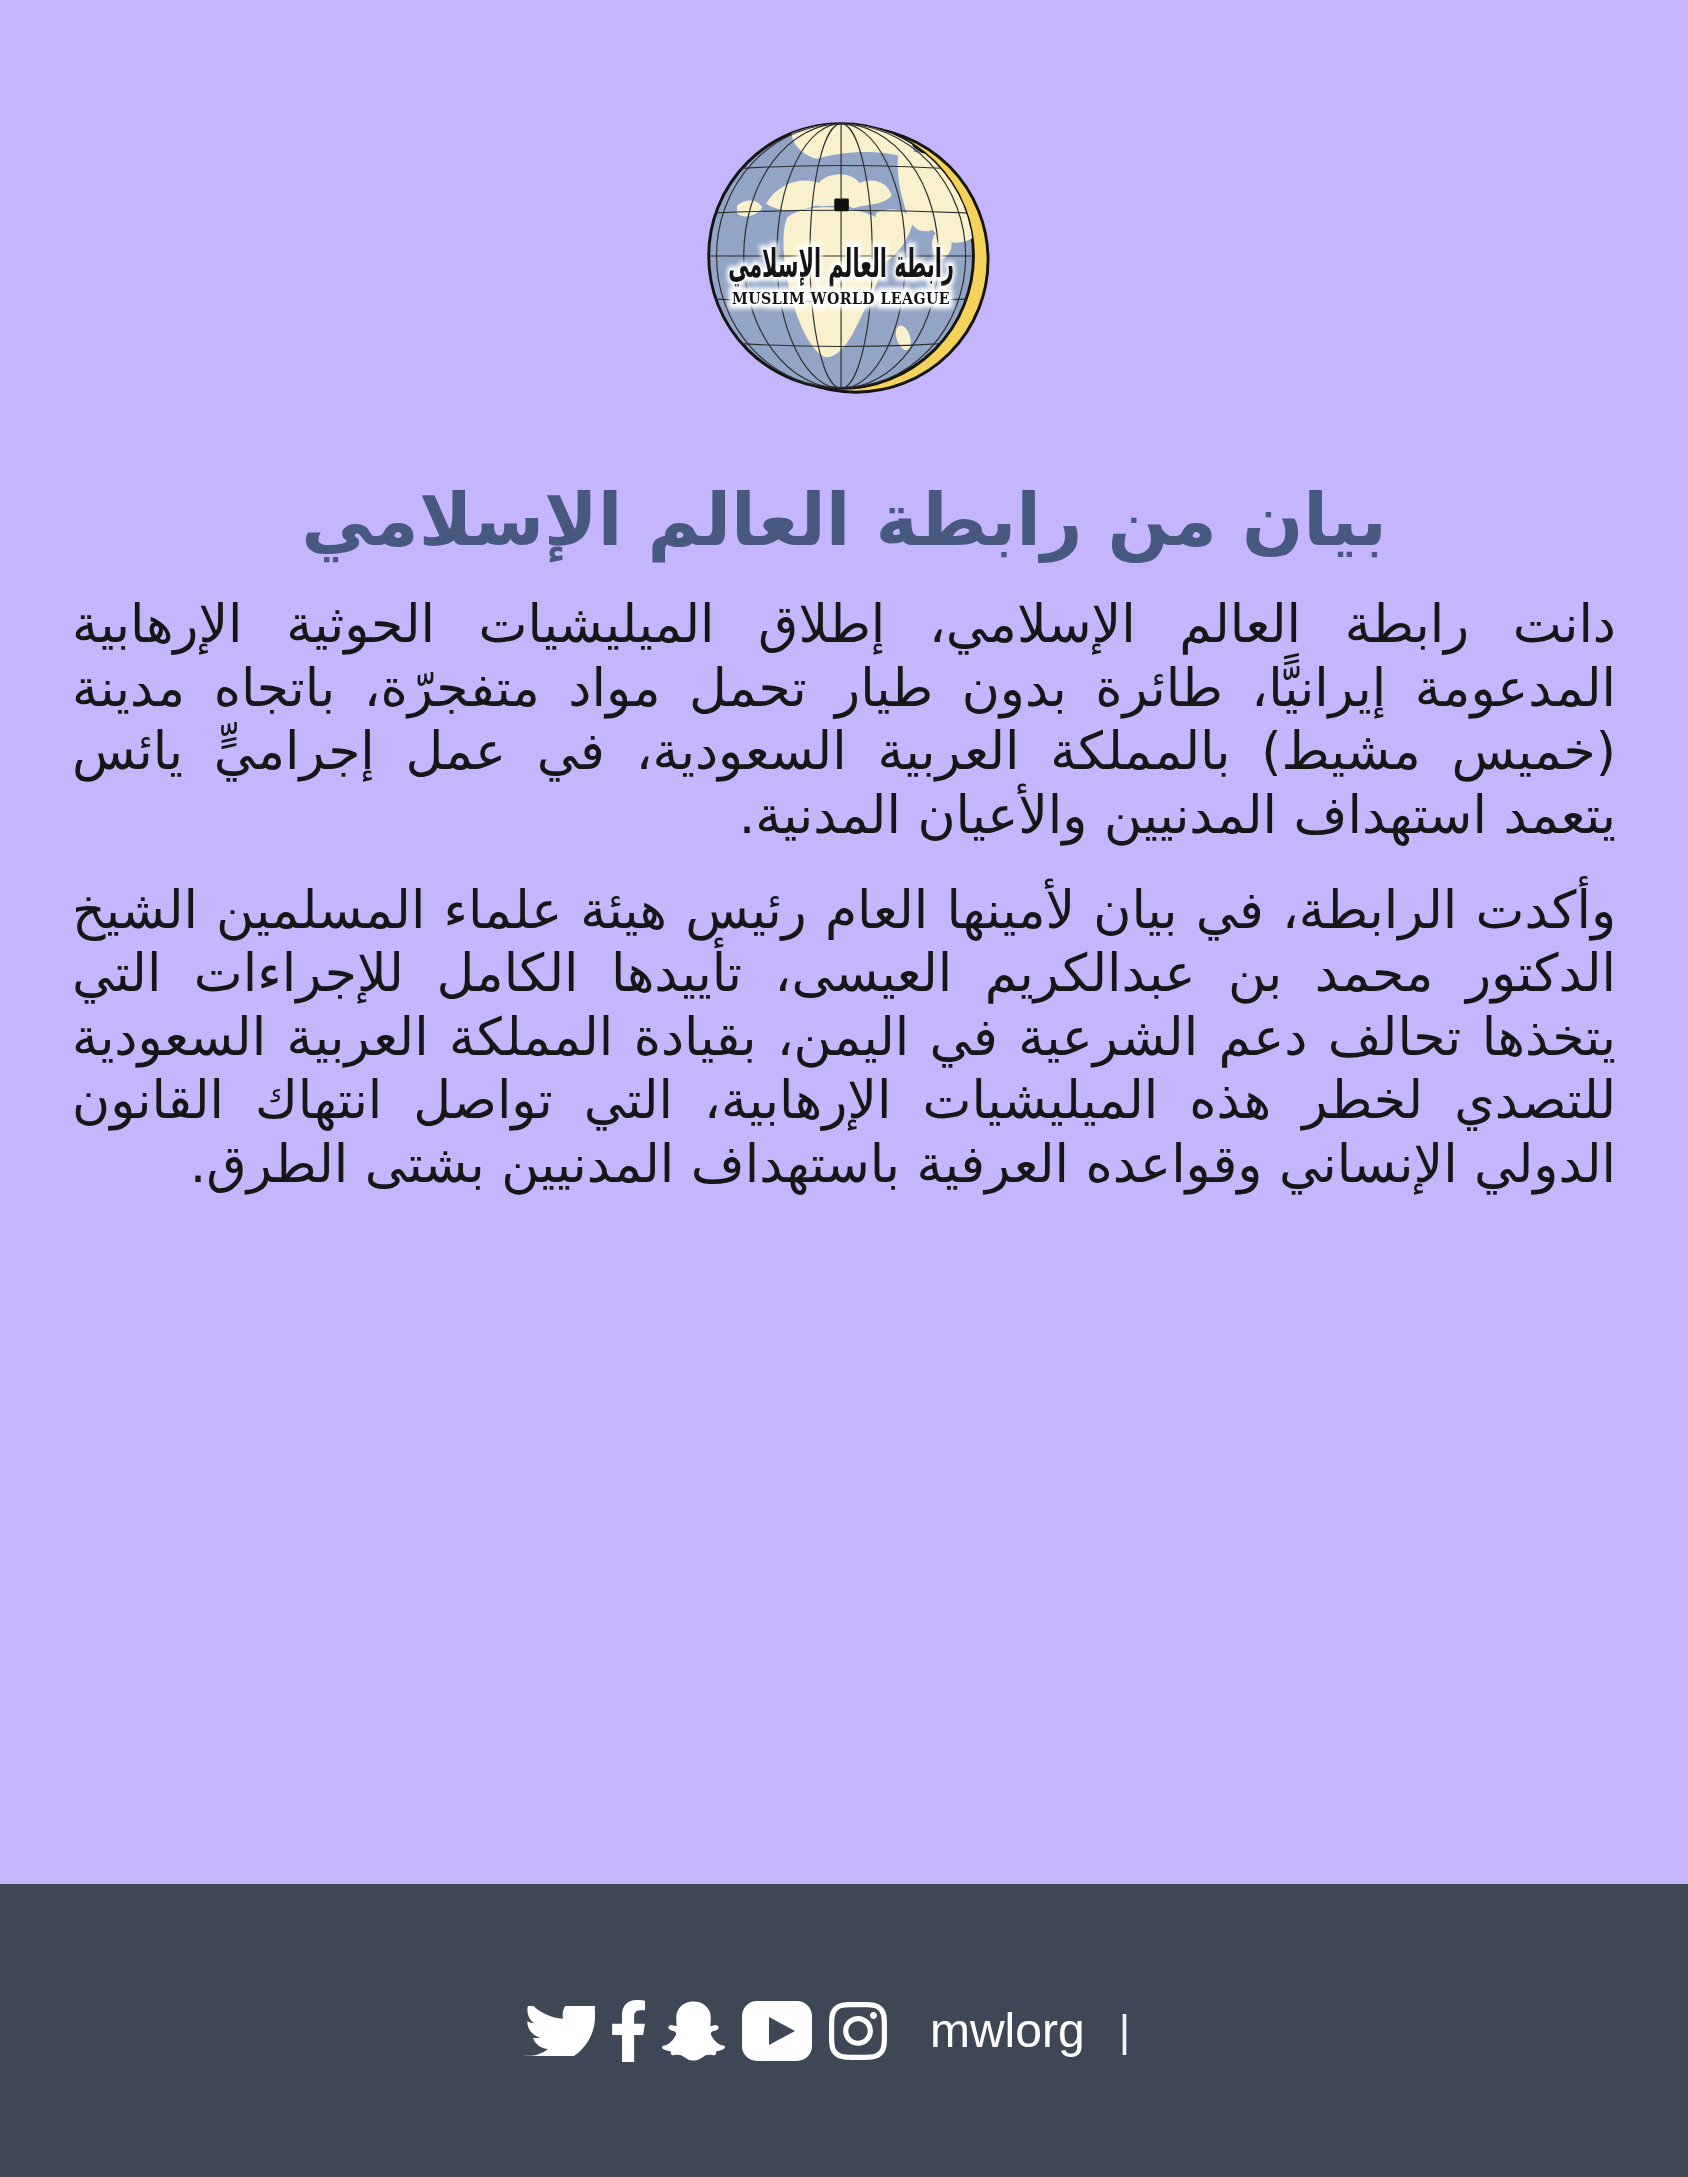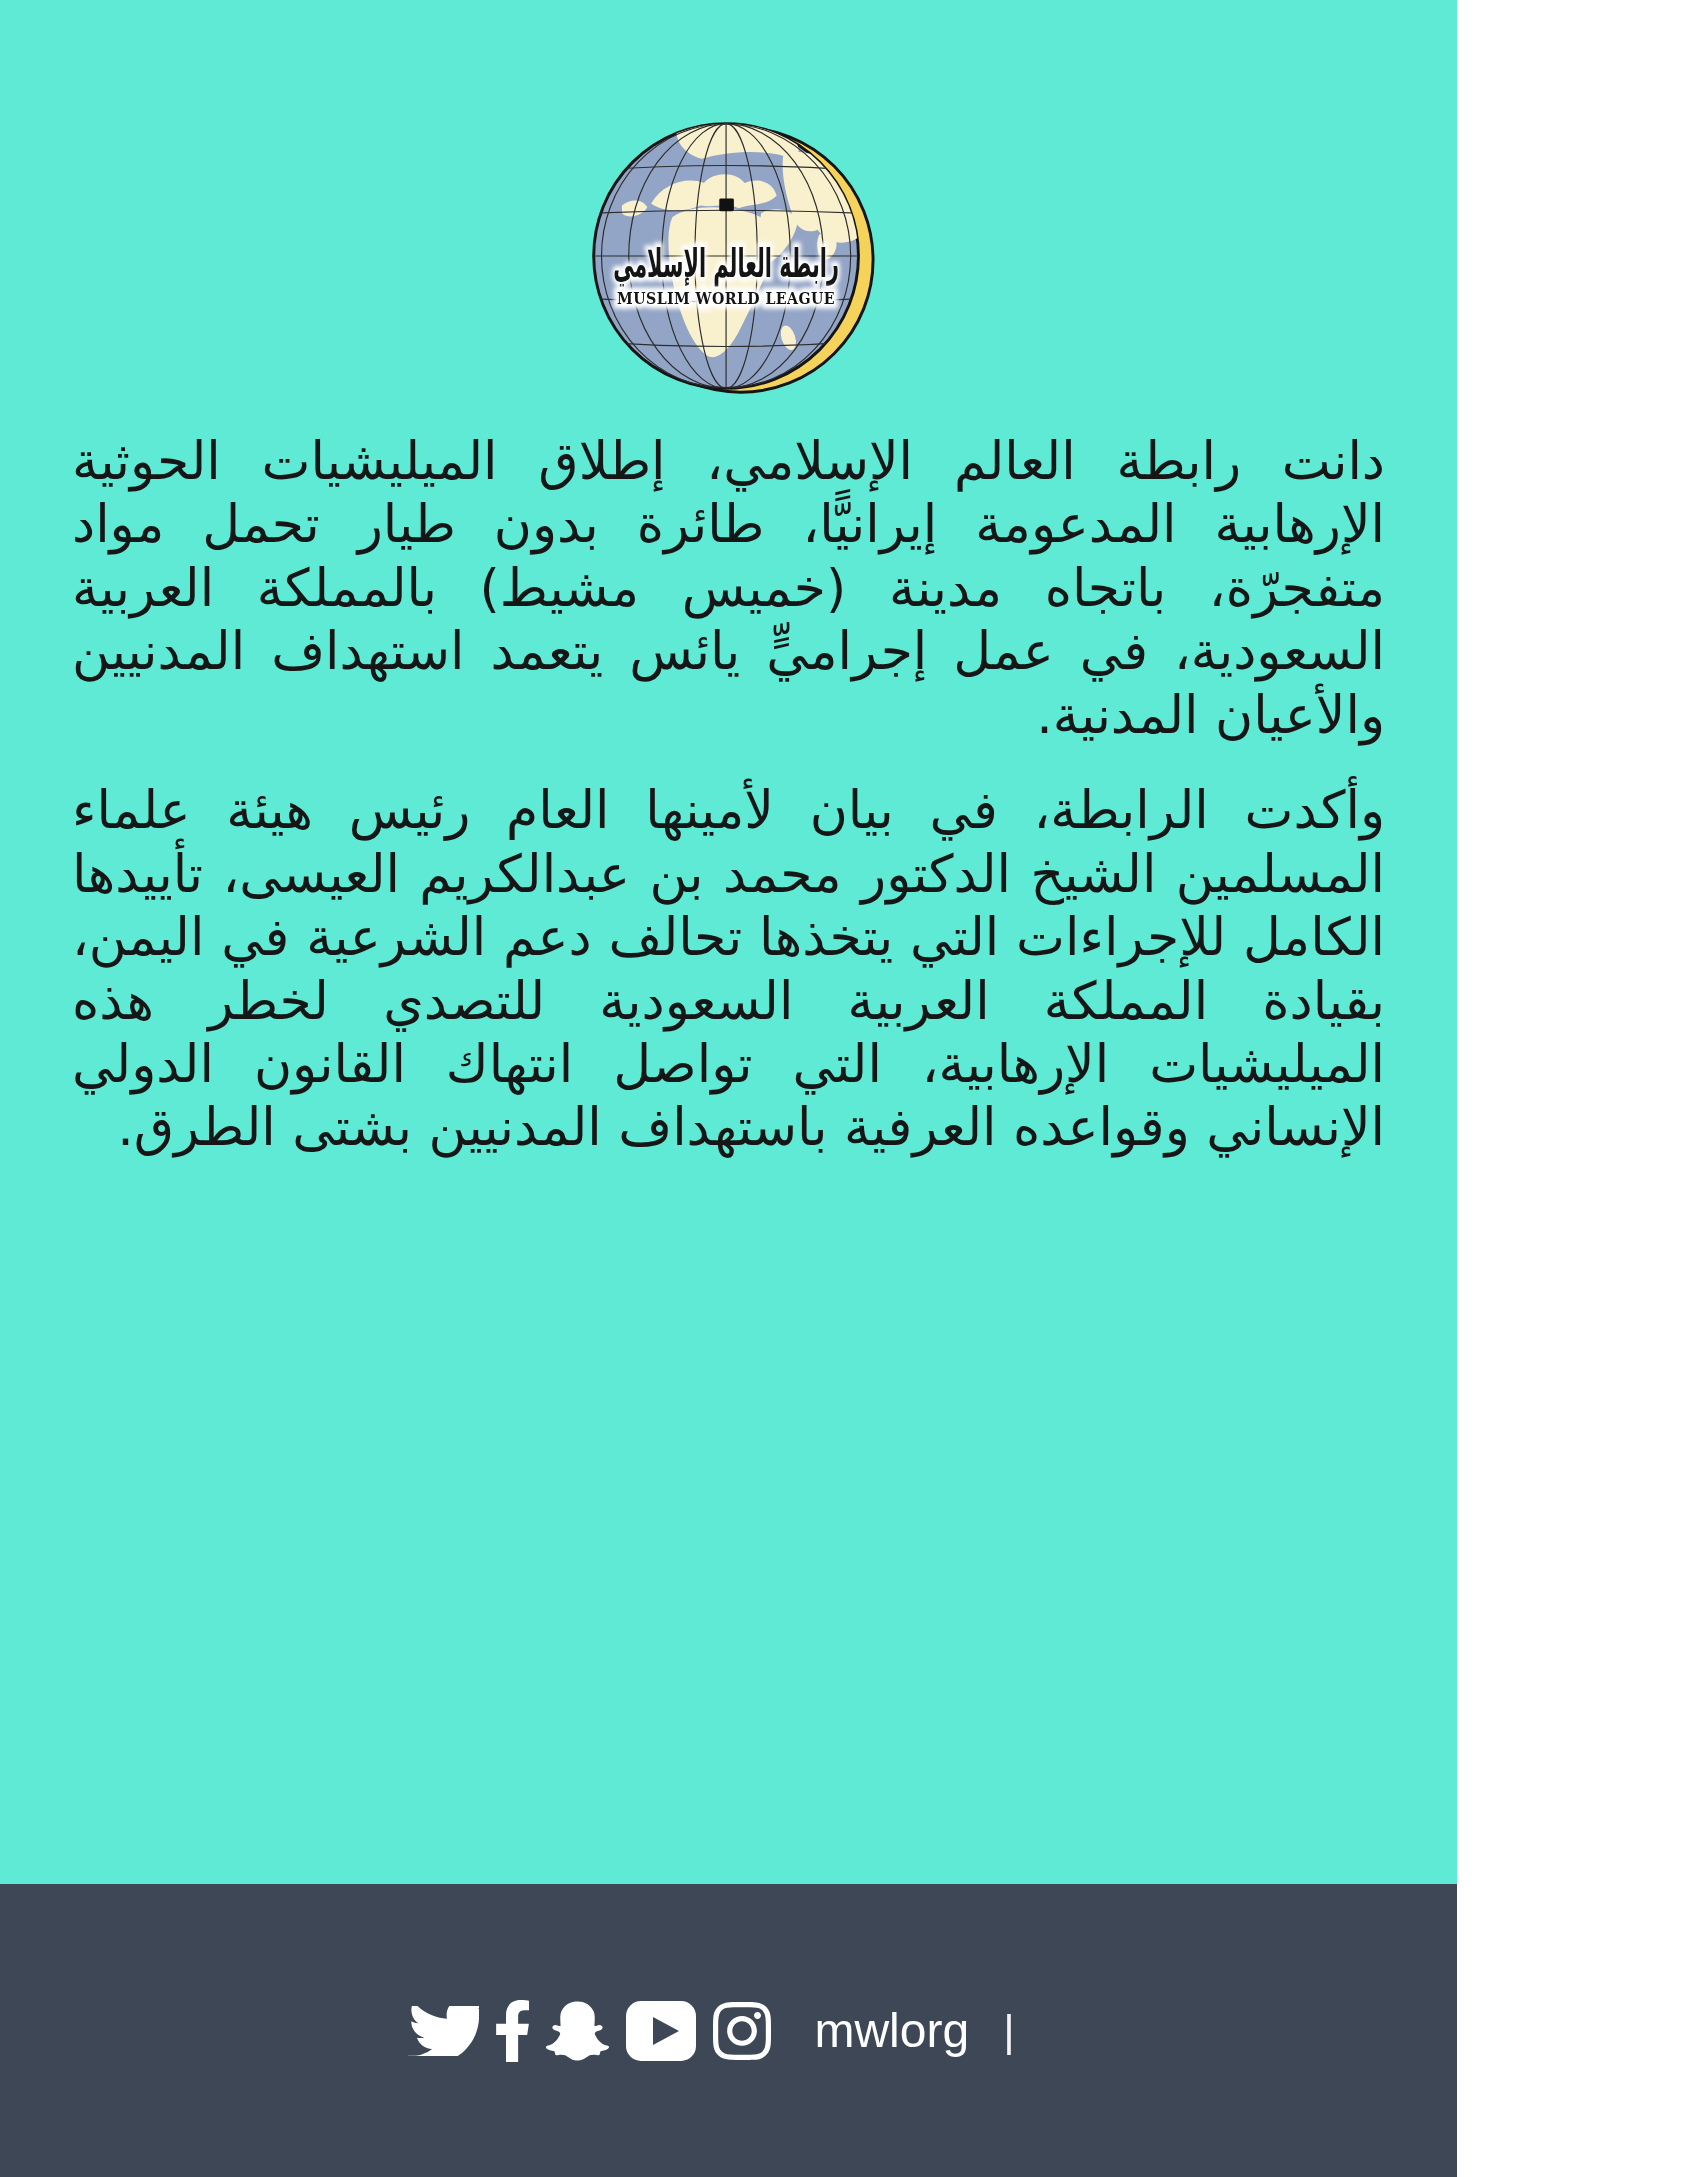--- a/index.html
+++ b/index.html
@@ -3,22 +3,22 @@
 <meta charset="utf-8">
 <style>
   html, body { margin:0; padding:0; }
   body {
     width:1688px; height:2177px;
     background:#ffffff;
     font-family:"DejaVu Sans", sans-serif;
   }
   .page {
     position:relative;
-    width:1457px; height:2177px;
-    background:#5eead4;
+    width:1688px; height:2177px;
+    background:#c4b5fd;
     overflow:hidden;
   }
 
   
   .logo-wrap { padding-top:110px; text-align:center; }
   .logo-svg { width:292px; height:292px; display:inline-block; }
   .logo-svg text { text-anchor:middle; }
   .logo-svg .cal  { font-family:"DejaVu Sans", sans-serif; font-weight:bold; font-size:40px; direction:rtl; }
   .logo-svg .eng  { font-family:"DejaVu Serif", serif; font-weight:bold; font-size:16.5px; letter-spacing:.5px; }
   .logo-svg .glow { fill:#ffffff; stroke:#ffffff; stroke-width:9px; filter:url(#glowF); }
@@ -135,20 +135,21 @@
         <text class="cal glow" x="147" y="172" textLength="232" lengthAdjust="spacingAndGlyphs">رابطة العالم الإسلامي</text>
         <text class="cal ink" x="147" y="172" textLength="232" lengthAdjust="spacingAndGlyphs">رابطة العالم الإسلامي</text>
       </g>
       <g>
         <text class="eng glow" x="147" y="199" textLength="224" lengthAdjust="spacingAndGlyphs">MUSLIM WORLD LEAGUE</text>
         <text class="eng ink" x="147" y="199" textLength="224" lengthAdjust="spacingAndGlyphs">MUSLIM WORLD LEAGUE</text>
       </g>
     </svg>
   </div>
 
+  <h1 class="title">بيان من رابطة العالم الإسلامي</h1>
 
 
   <main class="content">
     <p>دانت رابطة العالم الإسلامي، إطلاق الميليشيات الحوثية الإرهابية المدعومة إيرانيًّا، طائرة بدون طيار تحمل مواد متفجرّة، باتجاه مدينة (خميس مشيط) بالمملكة العربية السعودية، في عمل إجراميٍّ يائس يتعمد استهداف المدنيين والأعيان المدنية.</p>
     <p>وأكدت الرابطة، في بيان لأمينها العام رئيس هيئة علماء المسلمين الشيخ الدكتور محمد بن عبدالكريم العيسى، تأييدها الكامل للإجراءات التي يتخذها تحالف دعم الشرعية في اليمن، بقيادة المملكة العربية السعودية للتصدي لخطر هذه الميليشيات الإرهابية، التي تواصل انتهاك القانون الدولي الإنساني وقواعده العرفية باستهداف المدنيين بشتى الطرق.</p>
   </main>
 
   <footer class="footer">
     <div class="footer-content">
 

